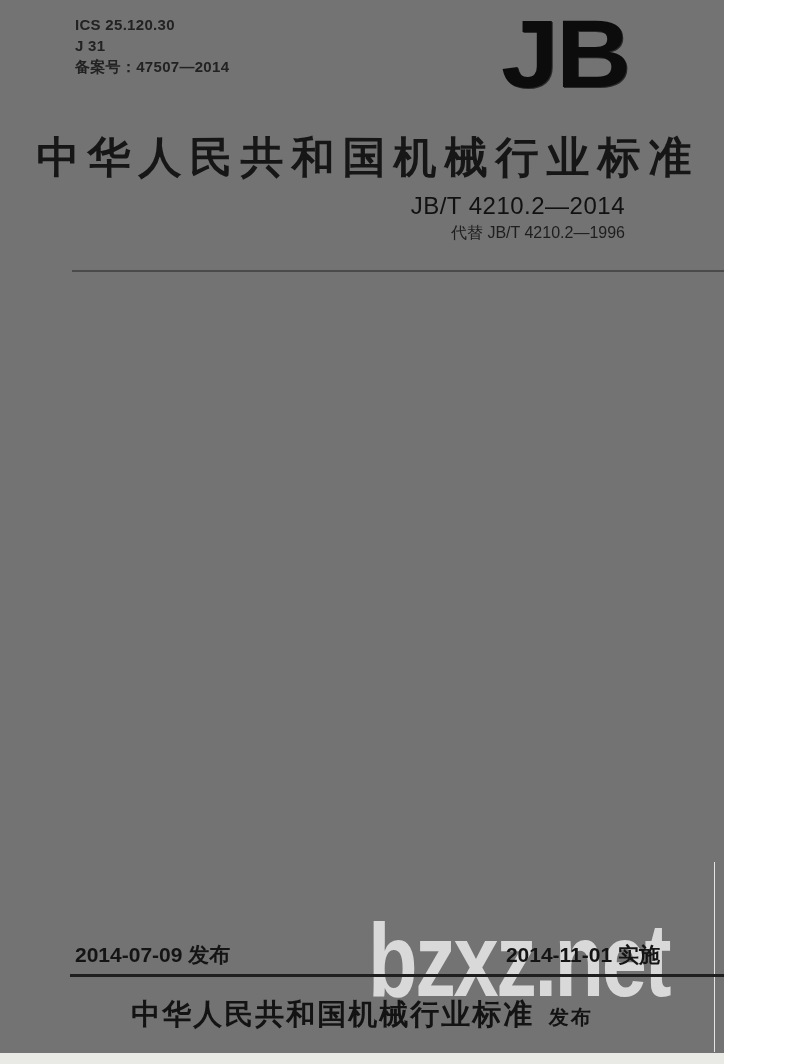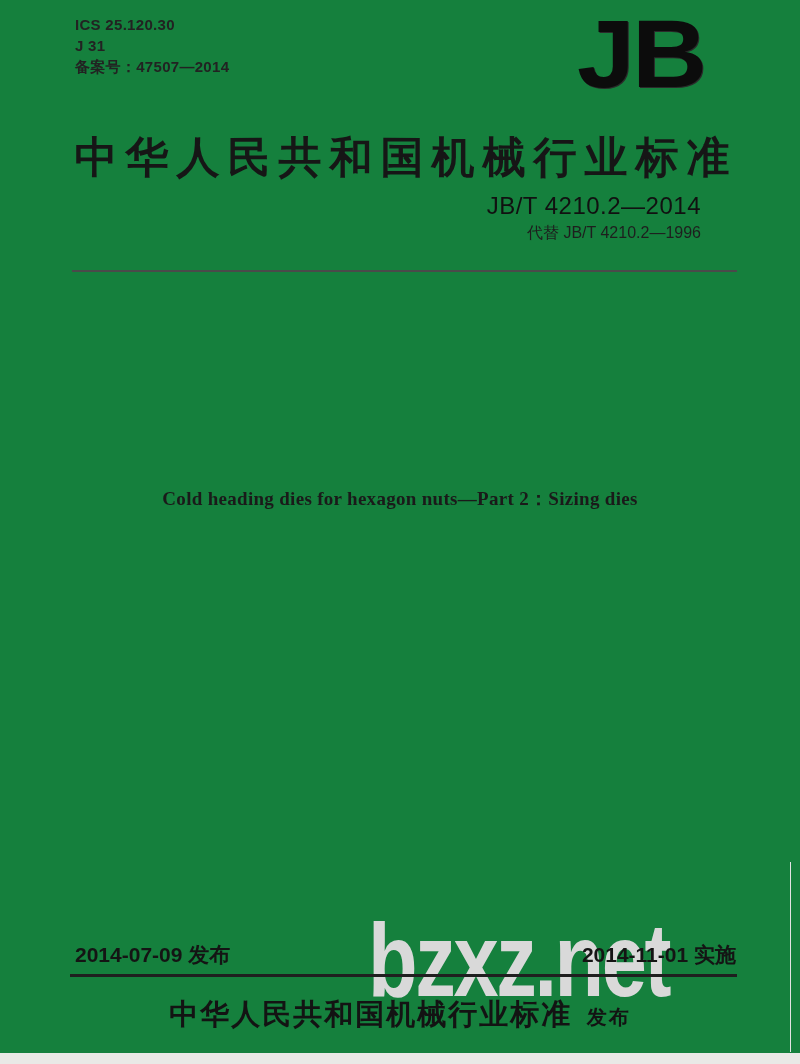--- a/index.html
+++ b/index.html
@@ -2,23 +2,23 @@
 <html><head>
 <meta charset="utf-8">
 <style>
   html, body {
     margin: 0;
     padding: 0;
     background: #ffffff;
   }
   .page {
     position: relative;
-    width: 800px;
+    width: 724px;
     height: 1064px;
-    background: #15803d;
+    background: #737373;
     overflow: hidden;
     font-family: "Liberation Sans", sans-serif;
     color: #1b1b1b;
   }
 
   
   .meta {
     position: absolute;
     left: 75px;
     top: 14px;
@@ -220,21 +220,20 @@
 
   <div class="category-title">中华人民共和国机械行业标准</div>
 
   <div class="std-block">
     <div class="std-number">JB/T 4210.2—2014</div>
     <div class="std-replaces">代替 JB/T 4210.2—1996</div>
   </div>
 
   <div class="rule-top"></div>
 
-  <div class="doc-title-en">Cold heading dies for hexagon nuts—Part 2：Sizing dies</div>
 
   <div class="edge-line"></div>
   <div class="watermark">bzxz.net</div>
 
   <div class="dates-row">
     <span>2014-07-09 发布</span>
     <span>2014-11-01 实施</span>
   </div>
 
   <div class="rule-bottom"></div>

